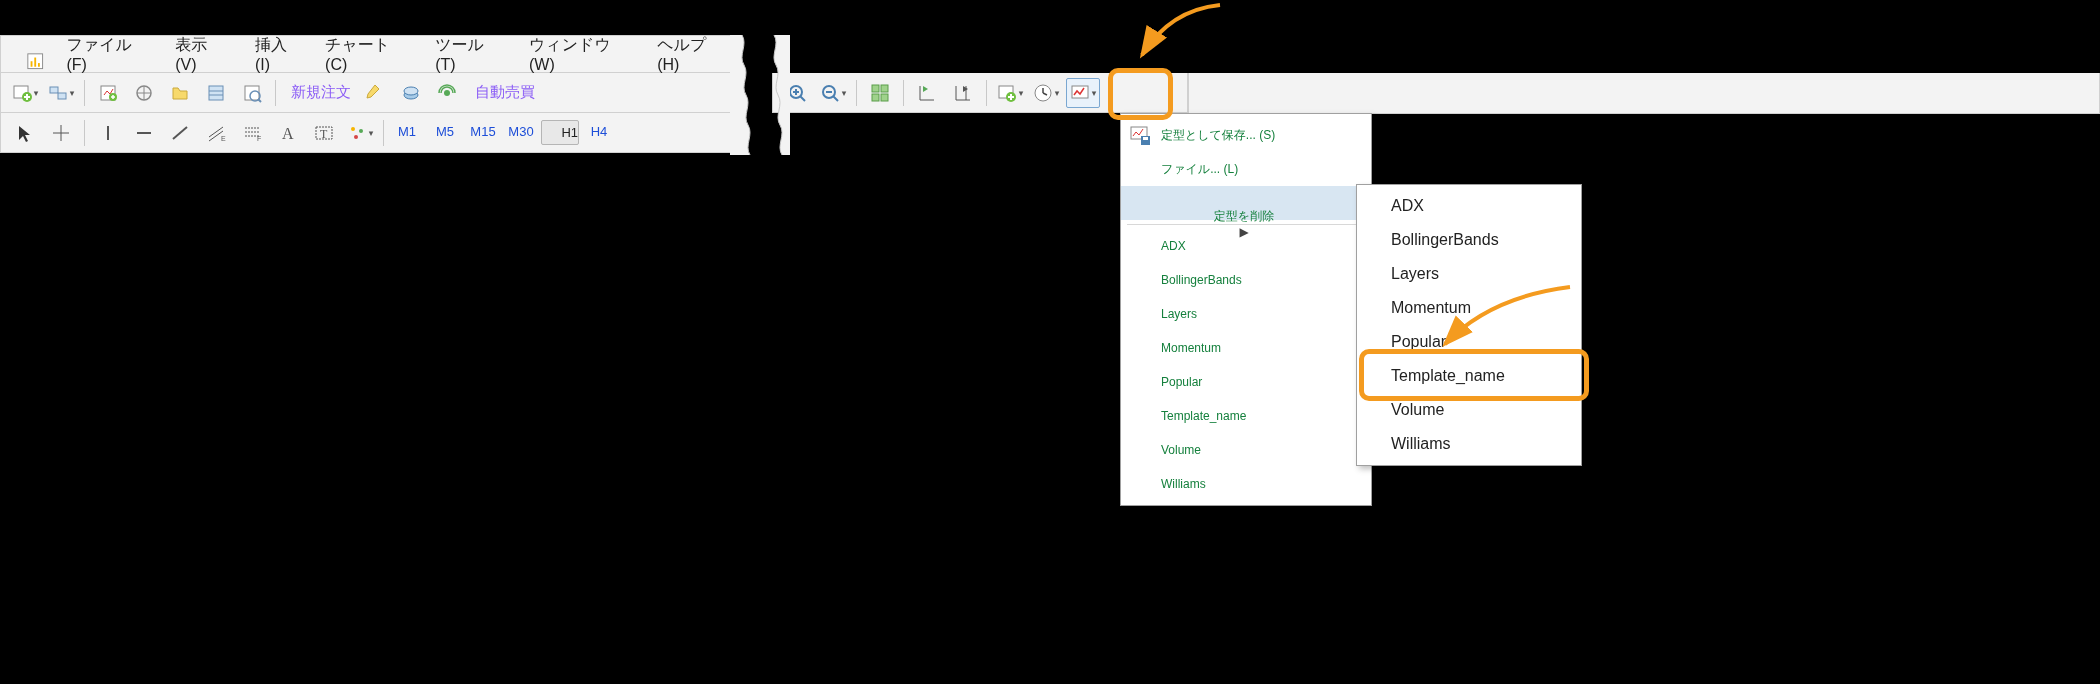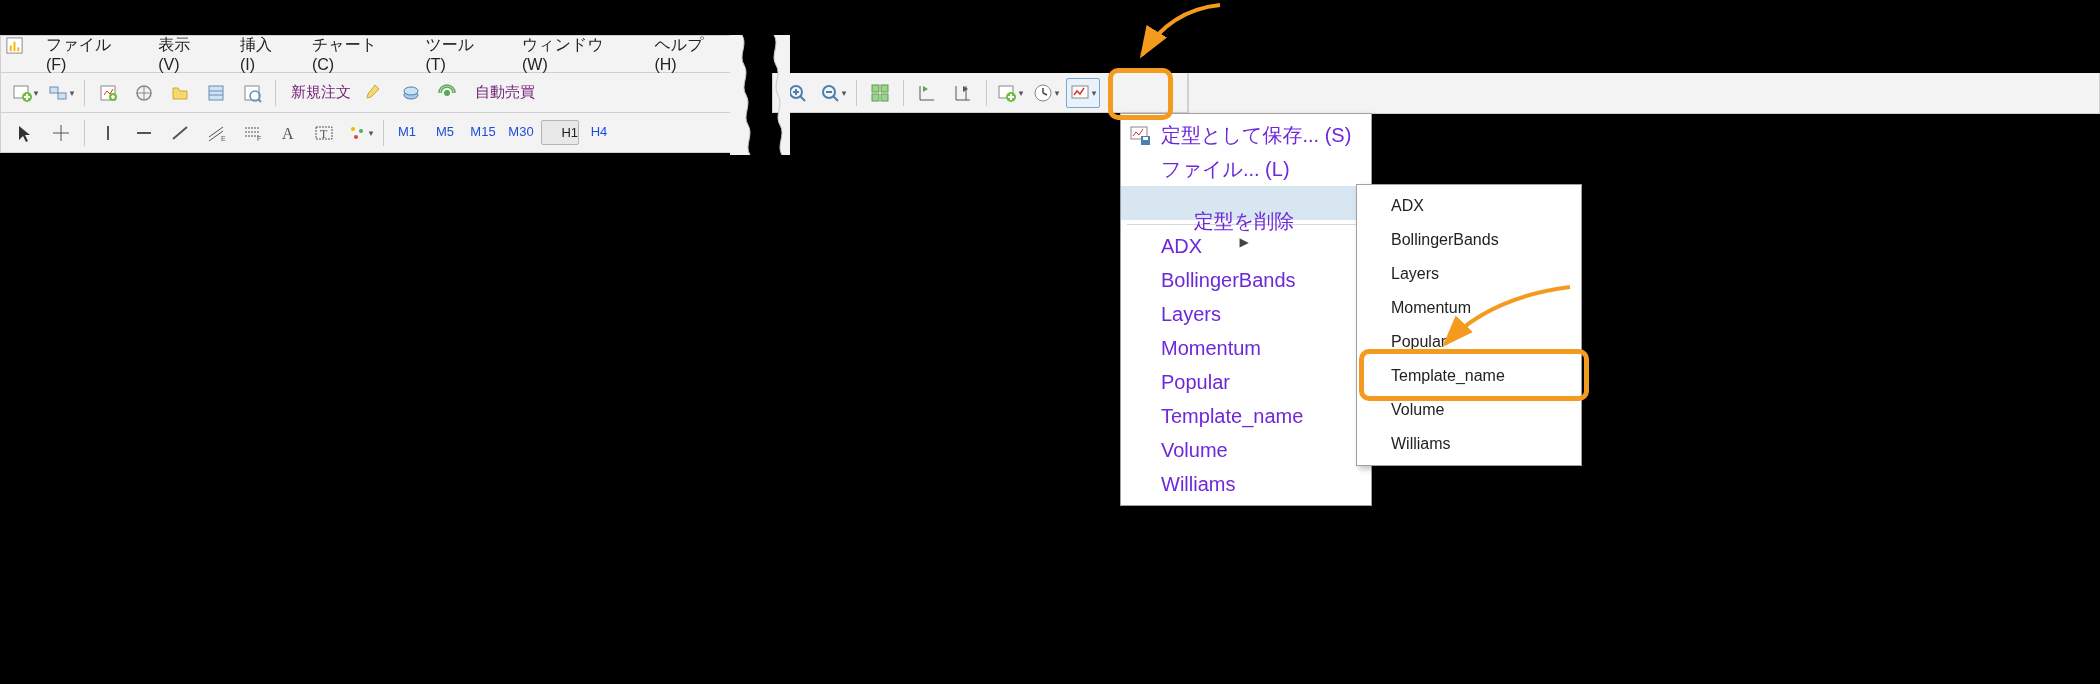--- a/index.html
+++ b/index.html
@@ -20,22 +20,22 @@
   }
   .menubar {
     position: absolute;
     top: 35px;
     left: 0;
     width: 740px;
     height: 38px;
     background: #f3f3f3;
     border: 1px solid #d0d0d0;
     display: flex;
-    align-items: flex-start;
-    padding-left: 4px;
+    align-items: flex-end;
+    padding-left: 25px;
     box-sizing: border-box;
   }
   .menubar .appicon {
     width: 20px;
     height: 20px;
     margin-right: 8px;
     display: inline-block;
   }
   .menubar .mitem {
     padding: 0 14px;
@@ -120,21 +120,21 @@
     height: 26px;
     background: #c8c8c8;
     margin: 0 5px;
   }
   .txtbtn {
     display: flex;
     align-items: center;
     height: 28px;
     padding: 0 6px;
     font-size: 15px;
-    color: #701a75;
+    color: #8b5cf6;
   }
   .tf {
     width: 36px;
     text-align: center;
     font-size: 13px;
     color: #1d4ed8;
     padding: 4px 0;
   }
   .tf.active {
     background: #e8e8e8;
@@ -167,21 +167,21 @@
     height: 34px;
     padding: 0 12px 0 8px;
     position: relative;
   }
   .menu .row .micon {
     width: 22px;
     height: 22px;
     margin-right: 10px;
     flex-shrink: 0;
   }
-  .menu .row .label { flex: 1; font-size: 20px; color: #6d28d9; }
+  .menu .row .label { flex: 1; font-size: 12px; color: #15803d; }
   .menu .row.highlight { background: #d8e6f2; flex-direction: column; }
   .menu .row .arrow { font-size: 12px; color: #444; }
   .menu .hr { height: 1px; background: #d8d8d8; margin: 4px 6px; }
   .submenu {
     position: absolute;
     background: #fff;
     border: 1px solid #a0a0a0;
     box-shadow: 3px 3px 6px rgba(0,0,0,0.25);
     padding: 4px 0;
     min-width: 220px;

